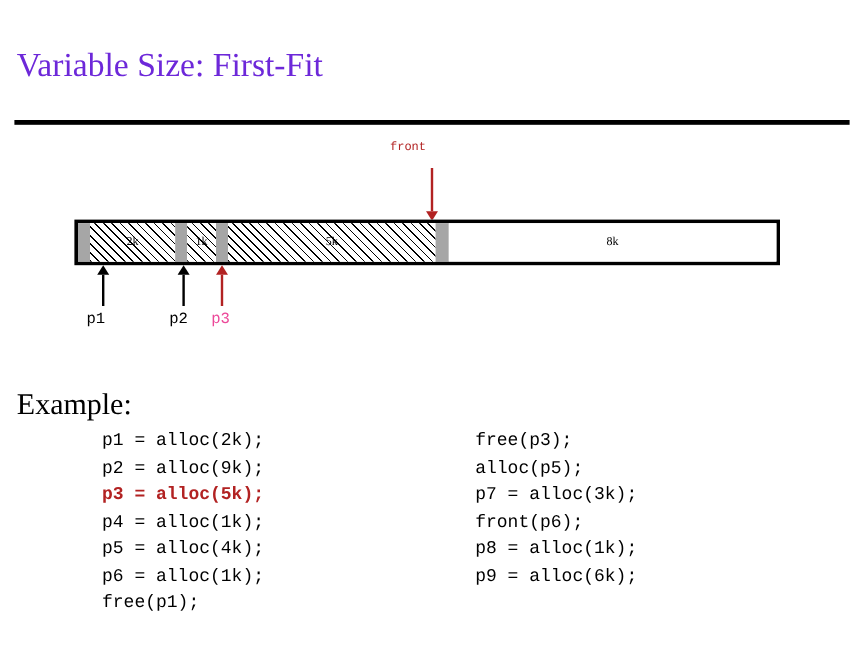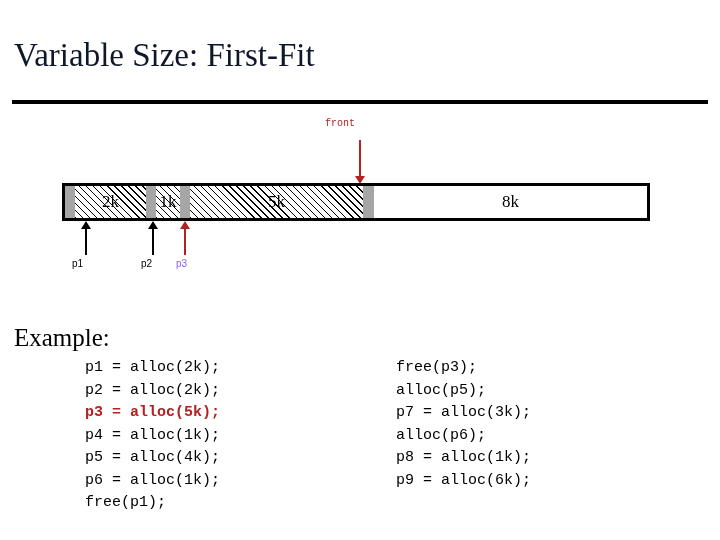--- a/index.html
+++ b/index.html
@@ -14,23 +14,23 @@
     overflow: hidden;
     position: relative;
   }
 
   
   #slide-title {
     position: absolute;
     left: 14px;
     top: 36px;
     font-family: "Liberation Serif", serif;
-    font-size: 33px;
+    font-size: 28px;
     line-height: 38px;
-    color: #0f172a;
+    color: #6d28d9;
     white-space: nowrap;
   }
   #title-rule {
     position: absolute;
     left: 12px;
     top: 100px;
     width: 696px;
     height: 4px;
     background: #000000;
   }
@@ -72,21 +72,21 @@
         #ffffff 5px);
   }
   .mem-free {
     background: #ffffff;
   }
   .mem-label {
     position: absolute;
     top: 50%;
     transform: translate(-50%, -50%);
     font-family: "Liberation Serif", serif;
-    font-size: 17px;
+    font-size: 10px;
     color: #000000;
     white-space: nowrap;
   }
 
   
   #front-label {
     position: absolute;
     left: 325px;
     top: 118px;
     font-family: "Liberation Mono", monospace;
@@ -130,26 +130,26 @@
     height: 0;
     border-left: 5px solid transparent;
     border-right: 5px solid transparent;
     border-bottom: 8px solid #000000;
   }
   .ptr-stem.red::before {
     border-bottom-color: #B22222;
   }
   .ptr-label {
     position: absolute;
-    font-family: Liberation Sans, sans-serif;
-    font-size: 10px;
-    color: #000000;
-    white-space: nowrap;
-  }
-  .ptr-label.red { color: #8b5cf6; }
+    font-family: Liberation Mono, monospace;
+    font-size: 13px;
+    color: #000000;
+    white-space: nowrap;
+  }
+  .ptr-label.red { color: #ec4899; }
 
   
   #example-heading {
     position: absolute;
     left: 14px;
     top: 324px;
     font-family: "Liberation Serif", serif;
     font-size: 25px;
     color: #000000;
     white-space: nowrap;
@@ -207,14 +207,14 @@
 
   <div class="ptr-stem" style="left:152px; top:229px; height:26px;"></div>
   <div class="ptr-label" style="left:141px; top:258px;">p2</div>
 
   <div class="ptr-stem red" style="left:184px; top:229px; height:26px;"></div>
   <div class="ptr-label red" style="left:176px; top:258px;">p3</div>
 </div>
 
 <div id="example-heading">Example:</div>
 
-<div id="code-left" class="code-col"><div class="code-line">p1 = alloc(2k);</div><div class="code-line">p2 = alloc(2k);</div><div class="code-line highlight">p3 = alloc(5k);</div><div class="code-line">p4 = alloc(1k);</div><div class="code-line">p5 = alloc(4k);</div><div class="code-line">p6 = alloc(1k);</div><div class="code-line">free(p1);</div></div>
-<div id="code-right" class="code-col"><div class="code-line">free(p3);</div><div class="code-line">alloc(p5);</div><div class="code-line">p7 = alloc(3k);</div><div class="code-line">alloc(p6);</div><div class="code-line">p8 = alloc(1k);</div><div class="code-line">p9 = alloc(6k);</div></div>
+<div id="code-left" class="code-col"><div class="code-line">p1 = alloc(2k);</div><div class="code-line">p2 = alloc(9k);</div><div class="code-line highlight">p3 = alloc(5k);</div><div class="code-line">p4 = alloc(1k);</div><div class="code-line">p5 = alloc(4k);</div><div class="code-line">p6 = alloc(1k);</div><div class="code-line">free(p1);</div></div>
+<div id="code-right" class="code-col"><div class="code-line">free(p3);</div><div class="code-line">alloc(p5);</div><div class="code-line">p7 = alloc(3k);</div><div class="code-line">front(p6);</div><div class="code-line">p8 = alloc(1k);</div><div class="code-line">p9 = alloc(6k);</div></div>
 
 </body></html>

